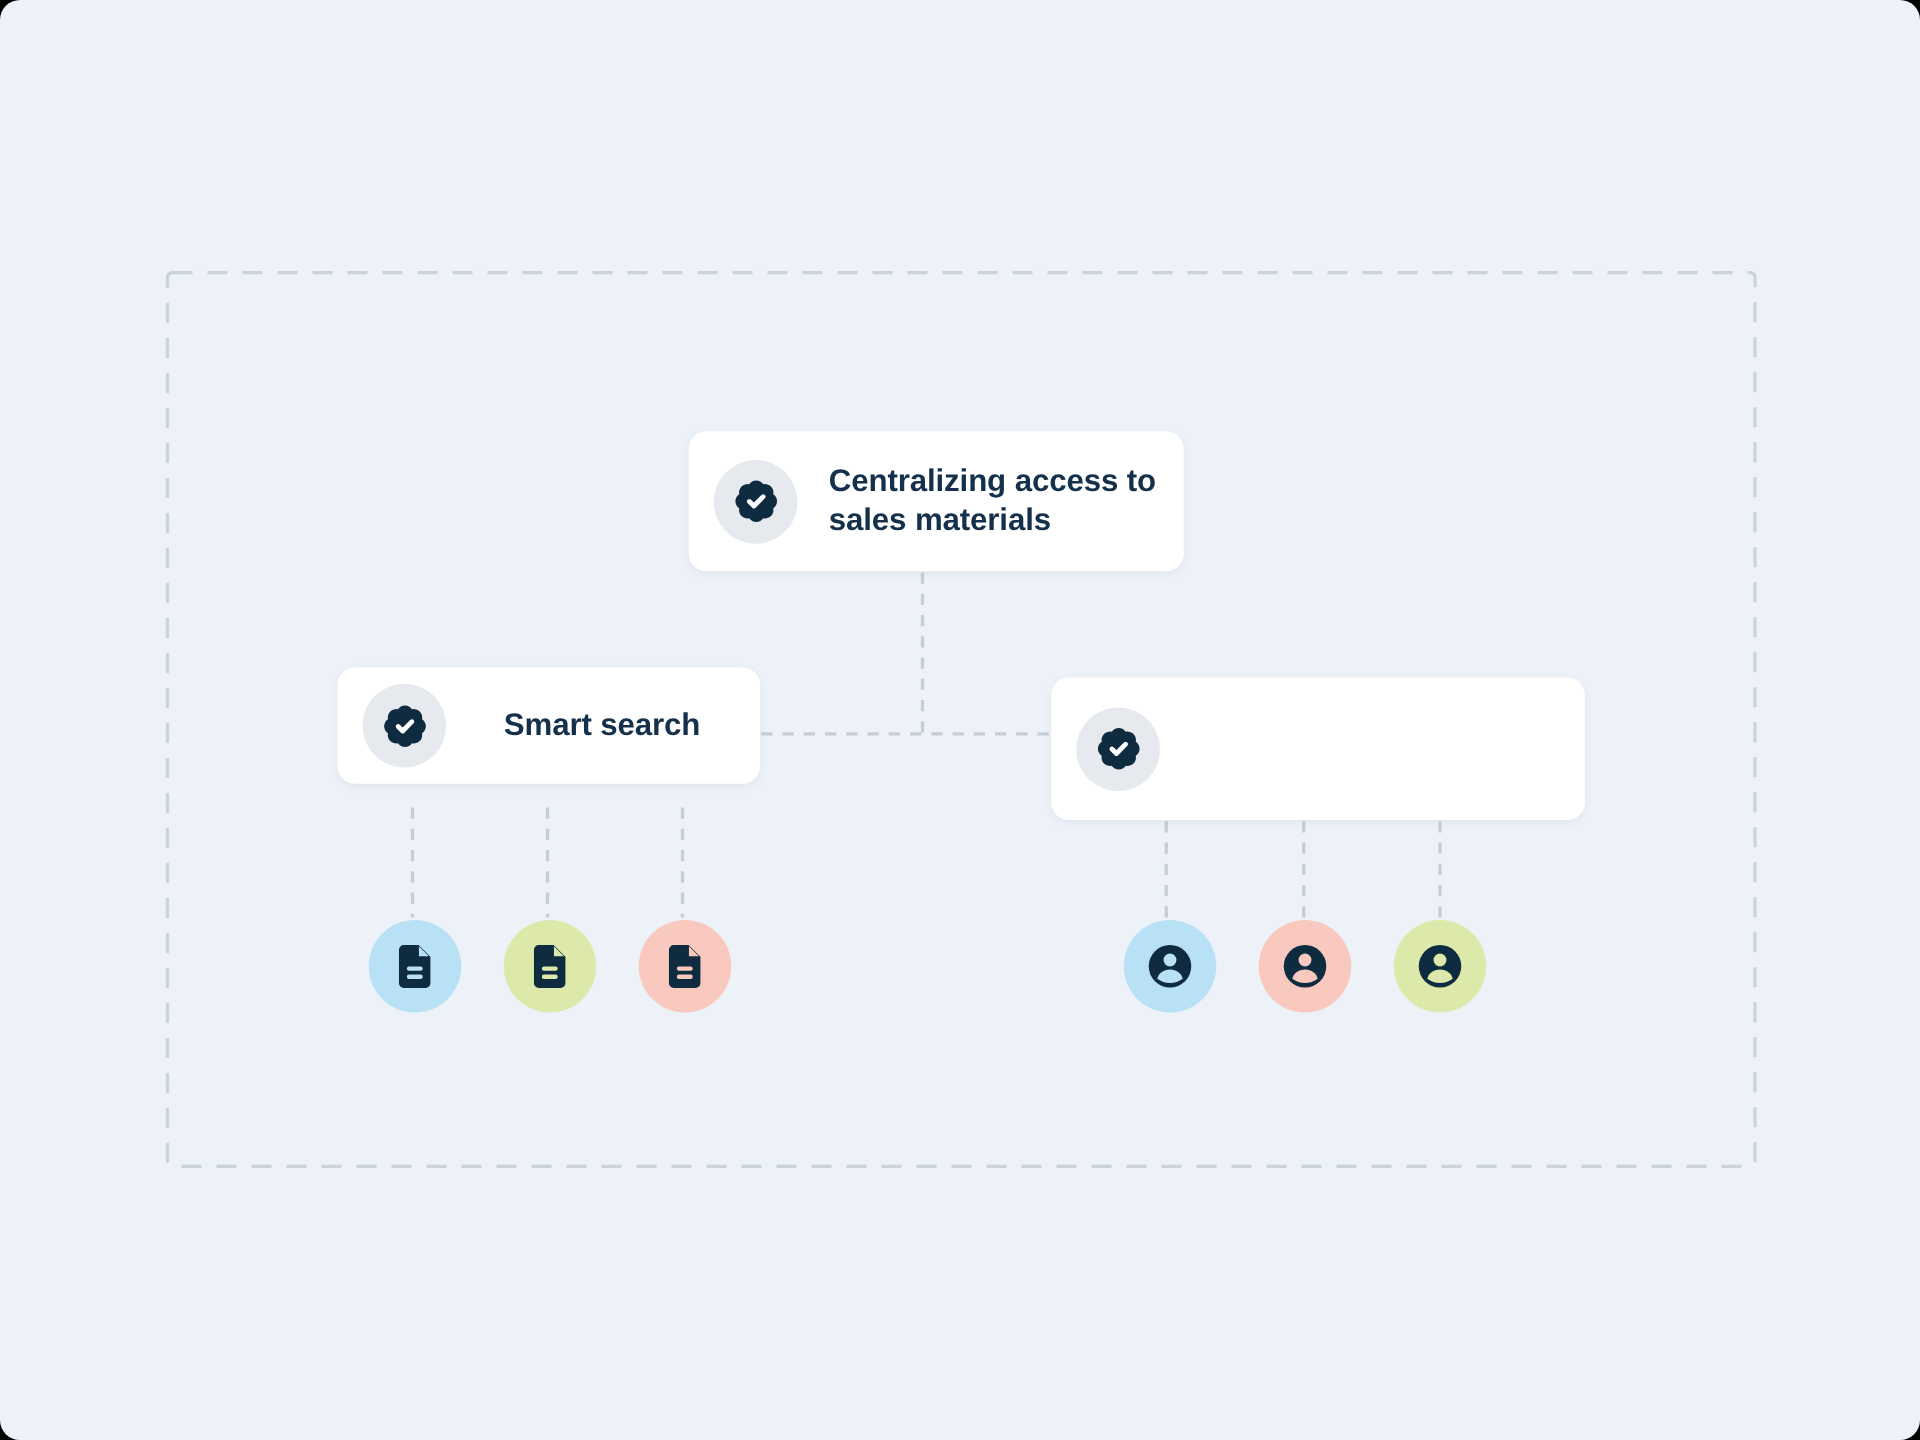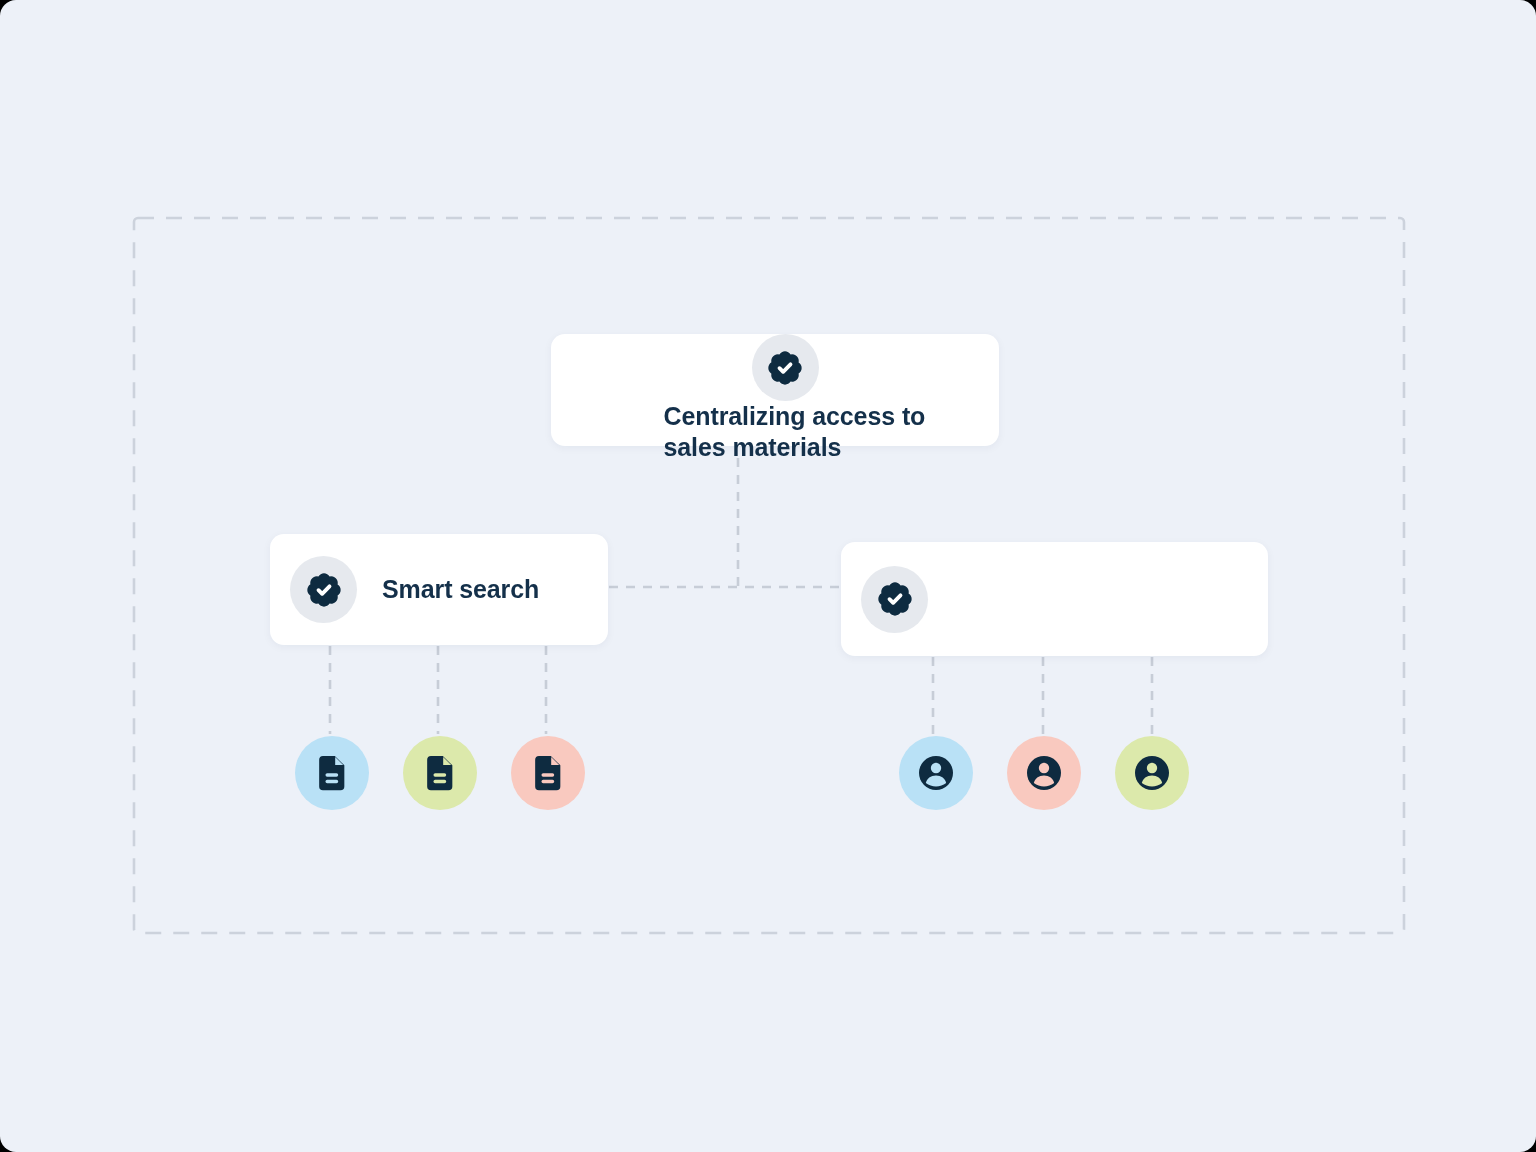--- a/index.html
+++ b/index.html
@@ -15,22 +15,22 @@
   .card{
     position:absolute;
     background:#ffffff;
     border-radius:14px;
     display:flex;
     align-items:center;
     padding-left:20px;
     box-sizing:border-box;
     box-shadow:0 2px 8px rgba(24,48,80,0.05);
   }
-  .card-root{left:551px;top:334px;width:448px;height:112px;flex-direction:column;}
-  .card-left{left:270px;top:534px;width:338px;height:111px;}
+  .card-root{left:551px;top:345px;width:396px;height:112px;}
+  .card-left{left:270px;top:534px;width:338px;height:93px;gap:21px;}
   .card-right{left:841px;top:542px;width:427px;height:114px;}
   .icon-circle{
     width:67px;height:67px;border-radius:50%;
     background:#e6e9ee;
     display:flex;align-items:center;justify-content:center;
     flex:0 0 auto;
   }
   .icon-circle svg{width:40px;height:40px;display:block;}
   .card-label{
     margin-left:25px;

